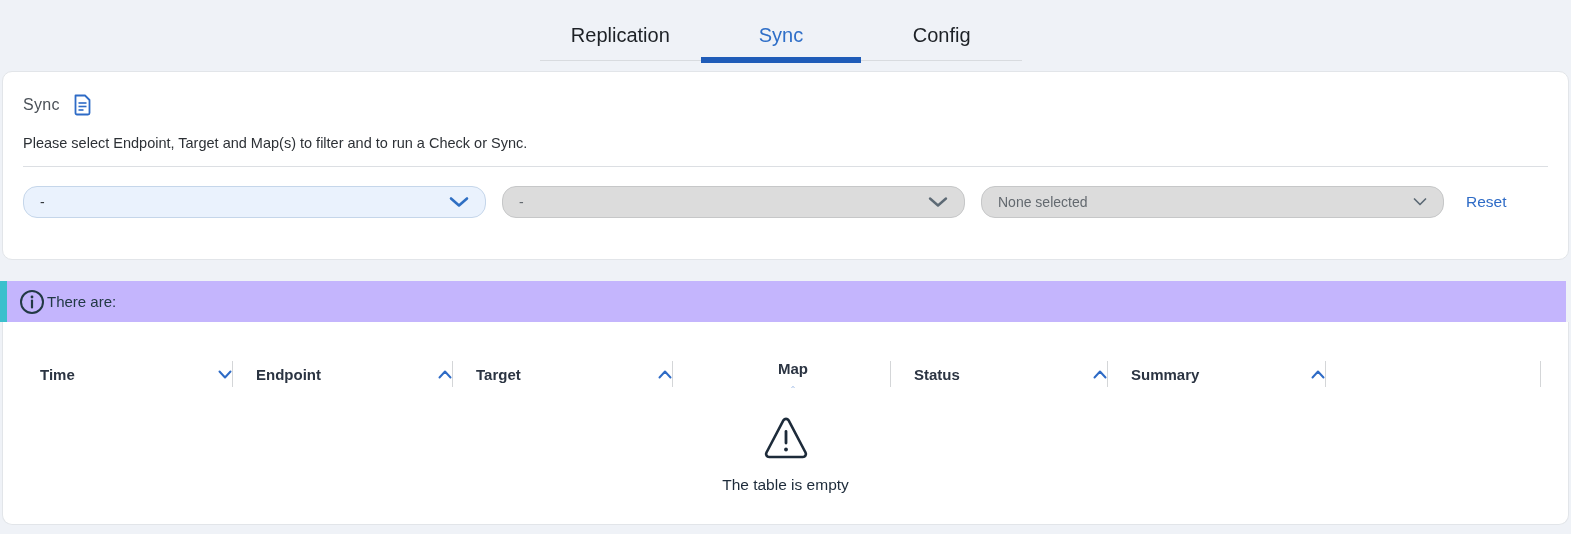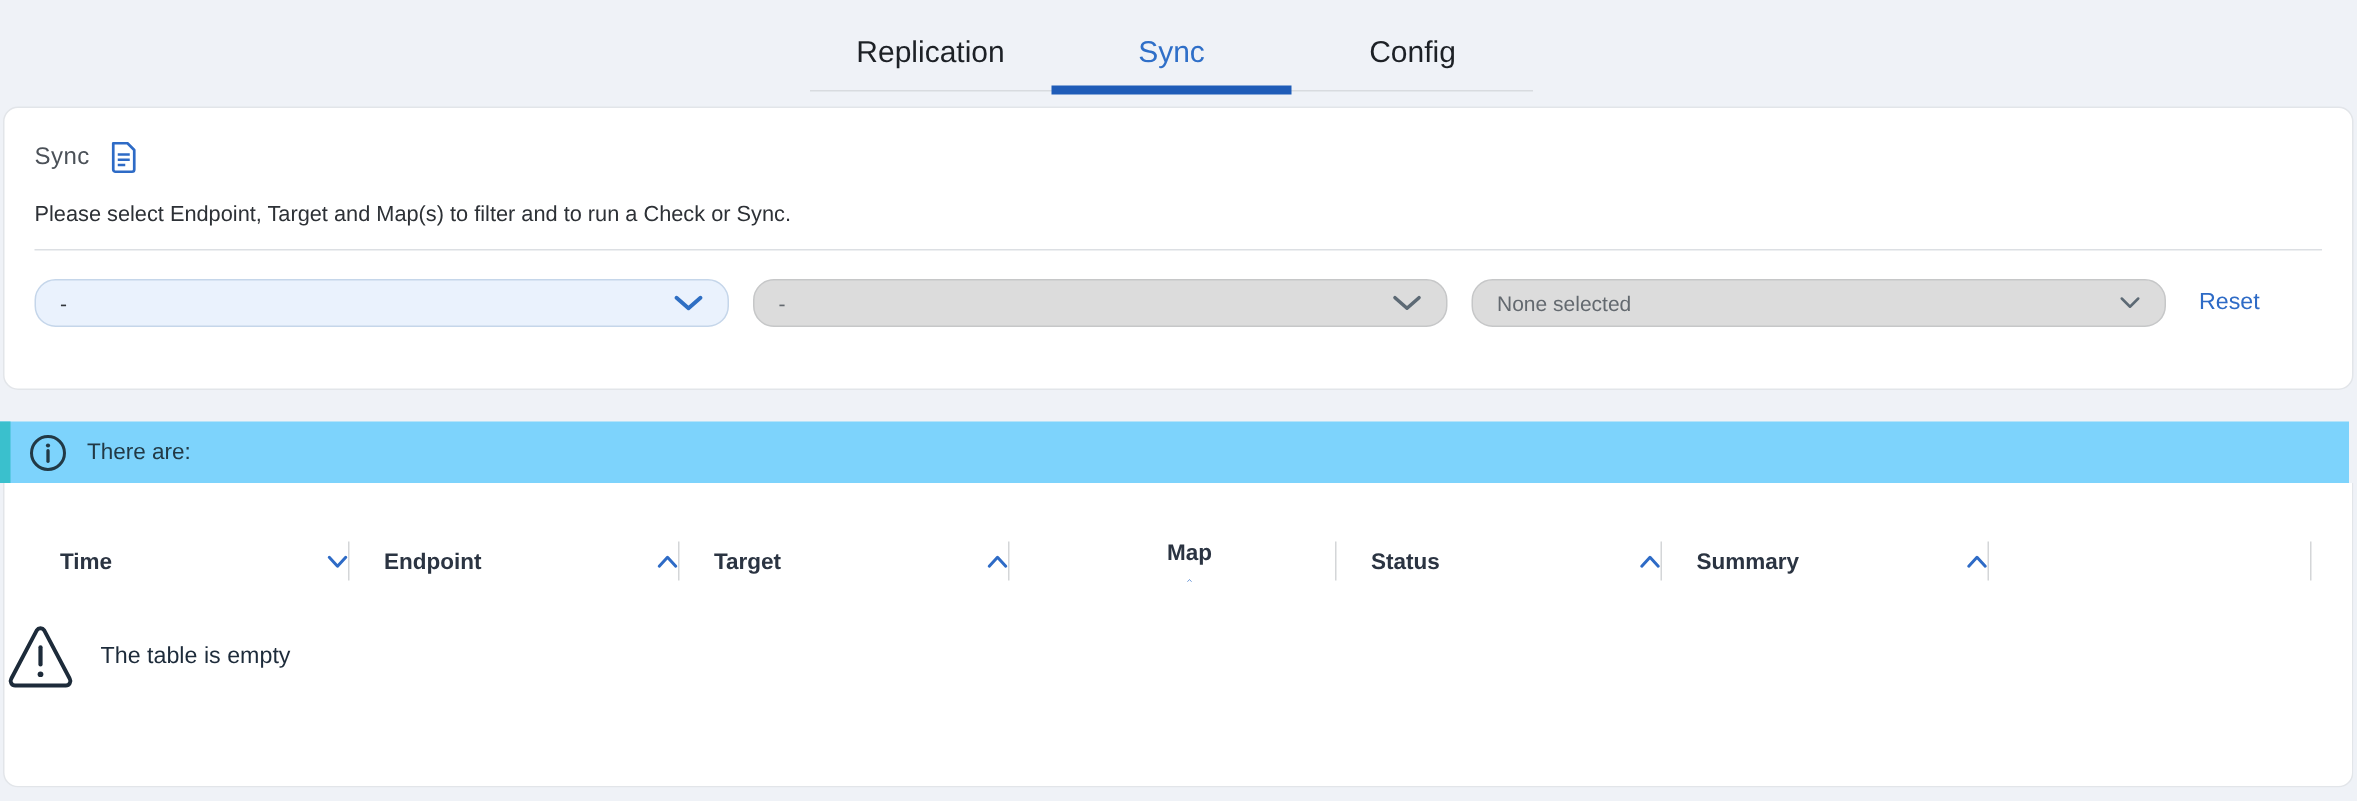--- a/index.html
+++ b/index.html
@@ -59,22 +59,22 @@
   .dd-caret { position:absolute; right:16px; top:50%; transform:translateY(-50%); display:flex; }
   .reset-link {
     position:absolute; left:1463px; top:114px; height:32px;
     display:flex; align-items:center;
     font-size:15.5px; color:#2e6bc6; cursor:pointer;
   }
 
   
   .banner {
     position:absolute; left:0; top:281px; width:1566px; height:41px;
-    background:#7dd3fc; border-left:7px solid #3ac0cd;
-    display:flex; align-items:center; gap:13px; padding-left:12px;
+    background:#c4b5fd; border-left:7px solid #3ac0cd;
+    display:flex; align-items:center; gap:2px; padding-left:12px;
   }
   .banner-text { font-size:15px; color:#223945; }
 
   
   .table-card {
     position:absolute; left:2px; right:2px; top:322px; height:203px;
     background:#ffffff; border:1px solid #e2e5e9; border-top:none;
     border-radius:0 0 10px 10px;
   }
   .thead {
@@ -87,21 +87,21 @@
     padding-left:23px;
     justify-content:space-between;
   }
   .th:first-child { padding-left:37px; }
   .th-sep { width:1px; height:26px; background:#d4d6d8; flex:none; }
   .w1{width:229px;} .w2{width:219px;} .w3{width:219px;} .w4{width:217px;flex-direction:column;}
   .w5{width:216px;} .w6{width:217px;} .w7{width:214px; cursor:default;}
 
   .empty-state {
     position:absolute; left:0; right:0; top:94px;
-    display:flex; flex-direction:row; align-items:center; gap:16px;
+    display:flex; flex-direction:column; align-items:center; gap:16px;
   }
   .empty-text { font-size:15.5px; color:#1d2b3a; }
 
   svg { display:block; }
 </style>
 </head>
 <body>
 
 <div class="stage">
 

